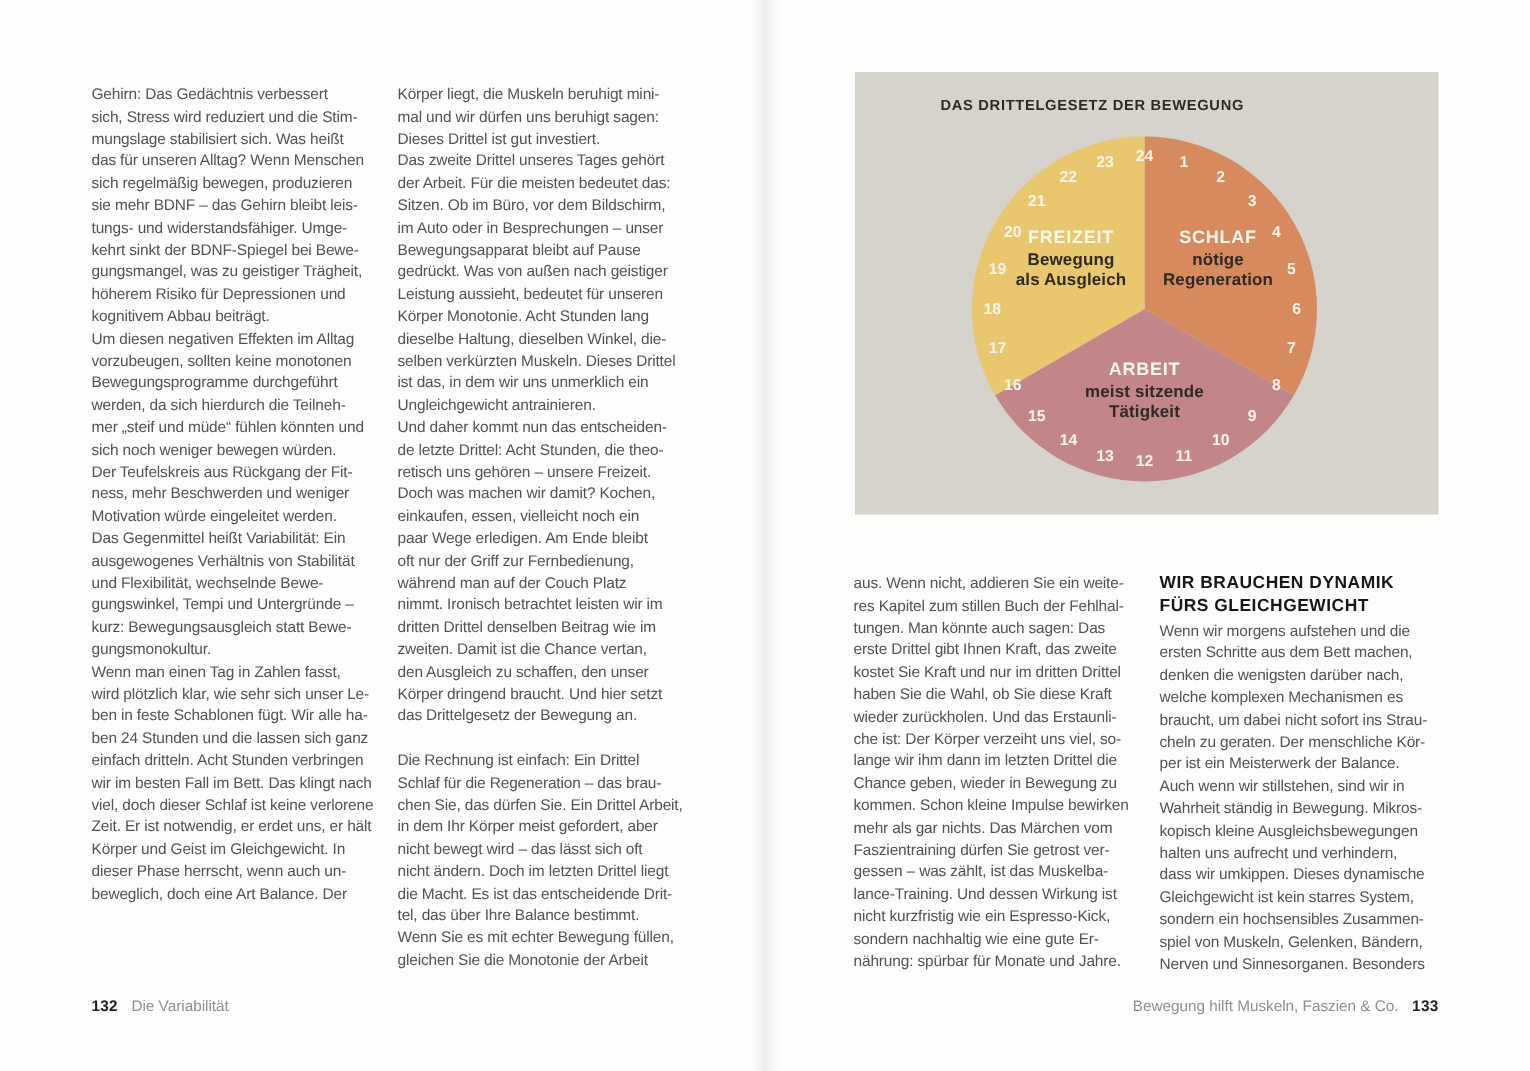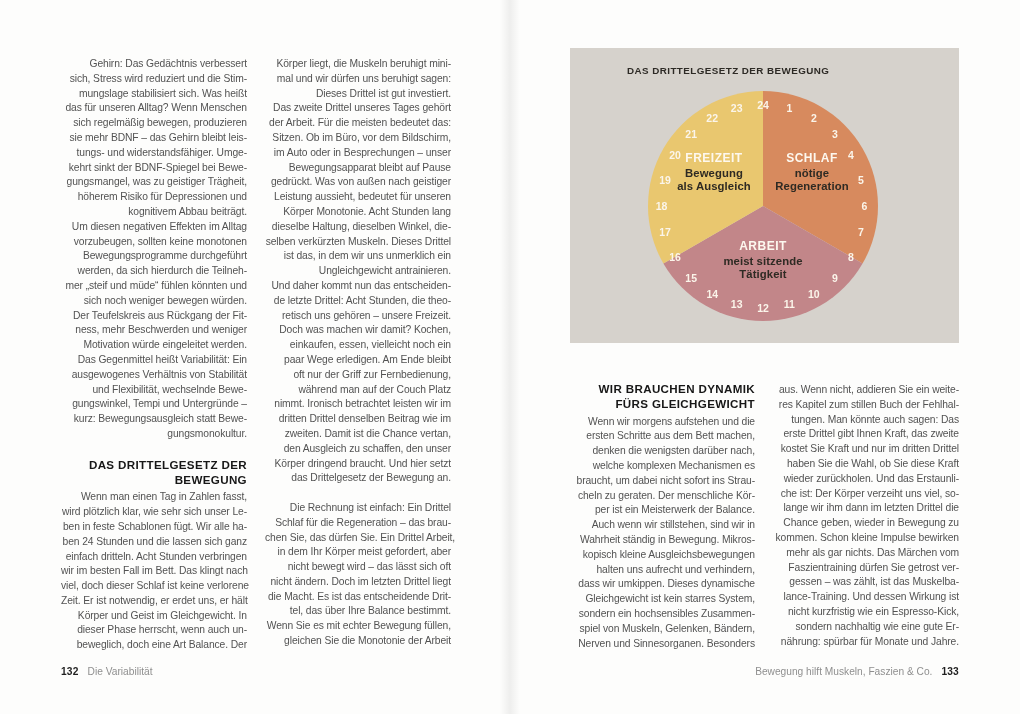--- a/index.html
+++ b/index.html
@@ -18,21 +18,20 @@
   .page-left{left:0;}
   .page-right{left:510px;}
 
   .columns{position:absolute;display:flex;gap:18px;}
   .page-left .columns{left:61px;top:57px;}
   .page-right .columns{left:59px;top:383px;}
   .col{
     width:186px;
     font-size:10.3px;line-height:14.8px;letter-spacing:-0.1px;
     color:#525252;
-    text-align:right;
   }
   .tl{white-space:nowrap;height:14.8px;}
   .line-gap{height:14.8px;}
   .col-heading{
     margin:16px 0 0 0;
     font-weight:700;font-size:11.6px;line-height:14.8px;
     letter-spacing:0.35px;color:#171717;
   }
   .col-heading:first-child{margin-top:-1px;}
   .col-heading + .para{margin-top:3px;}
@@ -87,24 +86,20 @@
             <div class="tl">sich noch weniger bewegen würden.</div>
             <div class="tl">Der Teufelskreis aus Rückgang der Fit-</div>
             <div class="tl">ness, mehr Beschwerden und weniger</div>
             <div class="tl">Motivation würde eingeleitet werden.</div>
             <div class="tl">Das Gegenmittel heißt Variabilität: Ein</div>
             <div class="tl">ausgewogenes Verhältnis von Stabilität</div>
             <div class="tl">und Flexibilität, wechselnde Bewe-</div>
             <div class="tl">gungswinkel, Tempi und Untergründe –</div>
             <div class="tl">kurz: Bewegungsausgleich statt Bewe-</div>
             <div class="tl">gungsmonokultur.</div>
-          </div>
-          <div class="col-heading">
-            <div class="tl">DAS DRITTELGESETZ DER</div>
-            <div class="tl">BEWEGUNG</div>
           </div>
           <div class="para">
             <div class="tl">Wenn man einen Tag in Zahlen fasst,</div>
             <div class="tl">wird plötzlich klar, wie sehr sich unser Le-</div>
             <div class="tl">ben in feste Schablonen fügt. Wir alle ha-</div>
             <div class="tl">ben 24 Stunden und die lassen sich ganz</div>
             <div class="tl">einfach dritteln. Acht Stunden verbringen</div>
             <div class="tl">wir im besten Fall im Bett. Das klingt nach</div>
             <div class="tl">viel, doch dieser Schlaf ist keine verlorene</div>
             <div class="tl">Zeit. Er ist notwendig, er erdet uns, er hält</div>
@@ -202,44 +197,20 @@
           <text x="105.1" y="107.2" text-anchor="middle" dominant-baseline="central" fill="#fbf5ea" style="font:700 10.5px &quot;Liberation Sans&quot;,sans-serif;">20</text>
           <text x="121.2" y="86.2" text-anchor="middle" dominant-baseline="central" fill="#fbf5ea" style="font:700 10.5px &quot;Liberation Sans&quot;,sans-serif;">21</text>
           <text x="142.2" y="70.1" text-anchor="middle" dominant-baseline="central" fill="#fbf5ea" style="font:700 10.5px &quot;Liberation Sans&quot;,sans-serif;">22</text>
           <text x="166.7" y="60.0" text-anchor="middle" dominant-baseline="central" fill="#fbf5ea" style="font:700 10.5px &quot;Liberation Sans&quot;,sans-serif;">23</text>
           <text x="193.0" y="56.5" text-anchor="middle" dominant-baseline="central" fill="#fbf5ea" style="font:700 10.5px &quot;Liberation Sans&quot;,sans-serif;">24</text>
         </svg>
       <div class="chart-title">DAS DRITTELGESETZ DER BEWEGUNG</div>
     </div>
     <div class="columns columns-right">
       <div class="col">
-          <div class="col-heading">
-            <div class="tl">WIR BRAUCHEN DYNAMIK</div>
-            <div class="tl">FÜRS GLEICHGEWICHT</div>
-          </div>
-          <div class="para">
-            <div class="tl">Wenn wir morgens aufstehen und die</div>
-            <div class="tl">ersten Schritte aus dem Bett machen,</div>
-            <div class="tl">denken die wenigsten darüber nach,</div>
-            <div class="tl">welche komplexen Mechanismen es</div>
-            <div class="tl">braucht, um dabei nicht sofort ins Strau-</div>
-            <div class="tl">cheln zu geraten. Der menschliche Kör-</div>
-            <div class="tl">per ist ein Meisterwerk der Balance.</div>
-            <div class="tl">Auch wenn wir stillstehen, sind wir in</div>
-            <div class="tl">Wahrheit ständig in Bewegung. Mikros-</div>
-            <div class="tl">kopisch kleine Ausgleichsbewegungen</div>
-            <div class="tl">halten uns aufrecht und verhindern,</div>
-            <div class="tl">dass wir umkippen. Dieses dynamische</div>
-            <div class="tl">Gleichgewicht ist kein starres System,</div>
-            <div class="tl">sondern ein hochsensibles Zusammen-</div>
-            <div class="tl">spiel von Muskeln, Gelenken, Bändern,</div>
-            <div class="tl">Nerven und Sinnesorganen. Besonders</div>
-          </div>
-        </div>
-      <div class="col">
           <div class="para">
             <div class="tl">aus. Wenn nicht, addieren Sie ein weite-</div>
             <div class="tl">res Kapitel zum stillen Buch der Fehlhal-</div>
             <div class="tl">tungen. Man könnte auch sagen: Das</div>
             <div class="tl">erste Drittel gibt Ihnen Kraft, das zweite</div>
             <div class="tl">kostet Sie Kraft und nur im dritten Drittel</div>
             <div class="tl">haben Sie die Wahl, ob Sie diese Kraft</div>
             <div class="tl">wieder zurückholen. Und das Erstaunli-</div>
             <div class="tl">che ist: Der Körper verzeiht uns viel, so-</div>
             <div class="tl">lange wir ihm dann im letzten Drittel die</div>
@@ -247,20 +218,44 @@
             <div class="tl">kommen. Schon kleine Impulse bewirken</div>
             <div class="tl">mehr als gar nichts. Das Märchen vom</div>
             <div class="tl">Faszientraining dürfen Sie getrost ver-</div>
             <div class="tl">gessen – was zählt, ist das Muskelba-</div>
             <div class="tl">lance-Training. Und dessen Wirkung ist</div>
             <div class="tl">nicht kurzfristig wie ein Espresso-Kick,</div>
             <div class="tl">sondern nachhaltig wie eine gute Er-</div>
             <div class="tl">nährung: spürbar für Monate und Jahre.</div>
           </div>
         </div>
+      <div class="col">
+          <div class="col-heading">
+            <div class="tl">WIR BRAUCHEN DYNAMIK</div>
+            <div class="tl">FÜRS GLEICHGEWICHT</div>
+          </div>
+          <div class="para">
+            <div class="tl">Wenn wir morgens aufstehen und die</div>
+            <div class="tl">ersten Schritte aus dem Bett machen,</div>
+            <div class="tl">denken die wenigsten darüber nach,</div>
+            <div class="tl">welche komplexen Mechanismen es</div>
+            <div class="tl">braucht, um dabei nicht sofort ins Strau-</div>
+            <div class="tl">cheln zu geraten. Der menschliche Kör-</div>
+            <div class="tl">per ist ein Meisterwerk der Balance.</div>
+            <div class="tl">Auch wenn wir stillstehen, sind wir in</div>
+            <div class="tl">Wahrheit ständig in Bewegung. Mikros-</div>
+            <div class="tl">kopisch kleine Ausgleichsbewegungen</div>
+            <div class="tl">halten uns aufrecht und verhindern,</div>
+            <div class="tl">dass wir umkippen. Dieses dynamische</div>
+            <div class="tl">Gleichgewicht ist kein starres System,</div>
+            <div class="tl">sondern ein hochsensibles Zusammen-</div>
+            <div class="tl">spiel von Muskeln, Gelenken, Bändern,</div>
+            <div class="tl">Nerven und Sinnesorganen. Besonders</div>
+          </div>
+        </div>
     </div>
     <footer class="footer footer-right">
       <span class="chapter">Bewegung hilft Muskeln, Faszien &amp; Co.</span><span class="pagenum">133</span>
     </footer>
   </section>
 
   <div class="gutter"></div>
 </div>
 
 </body></html>

